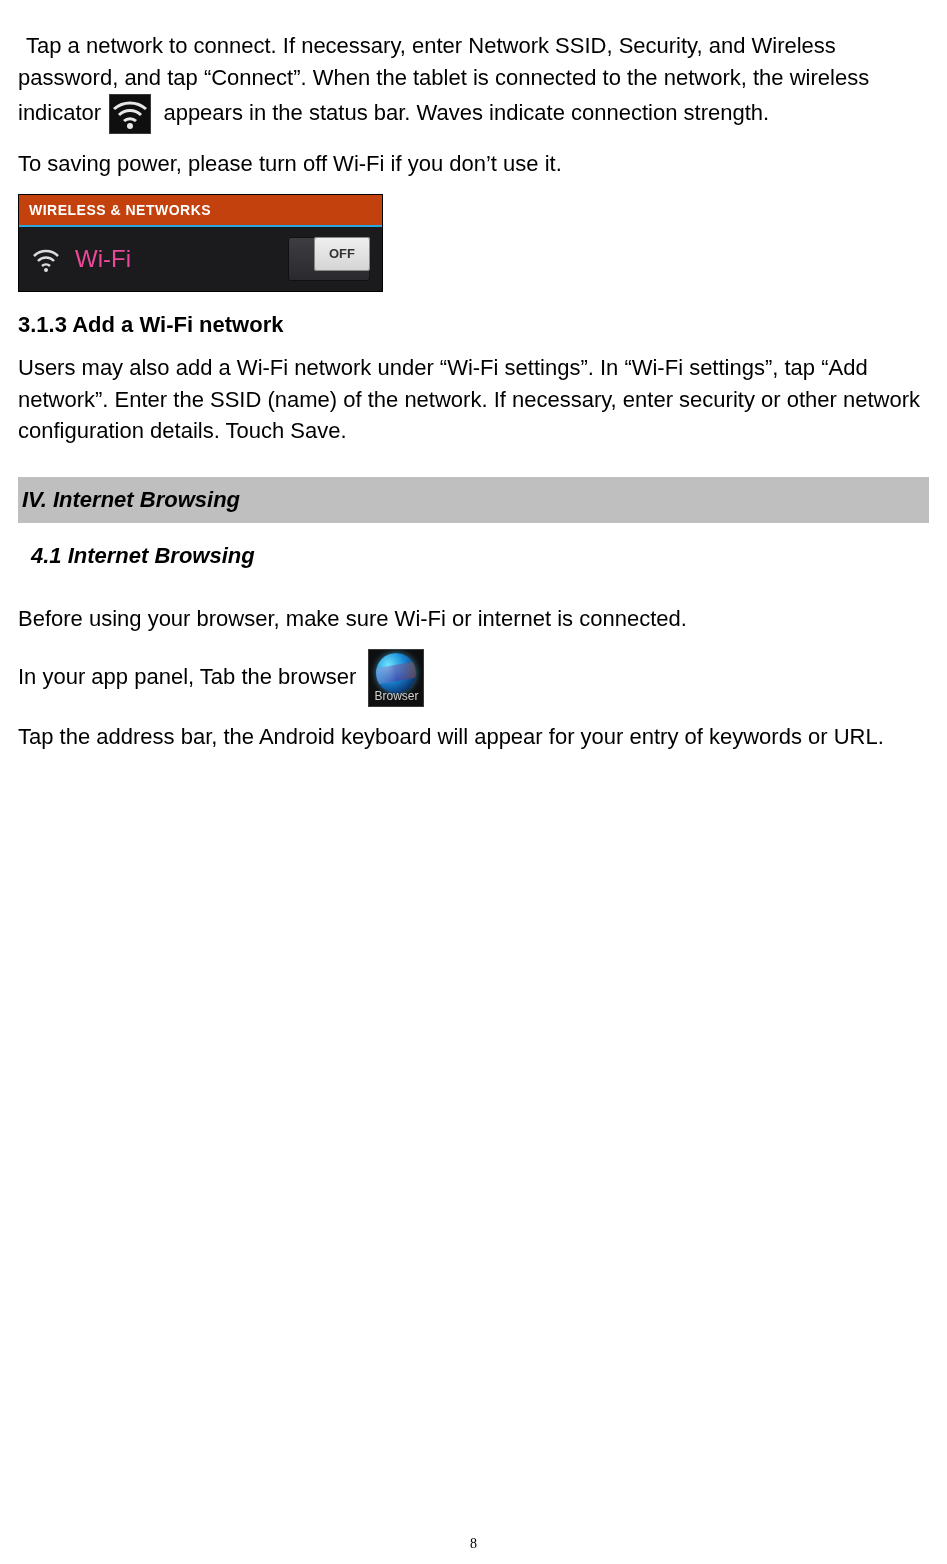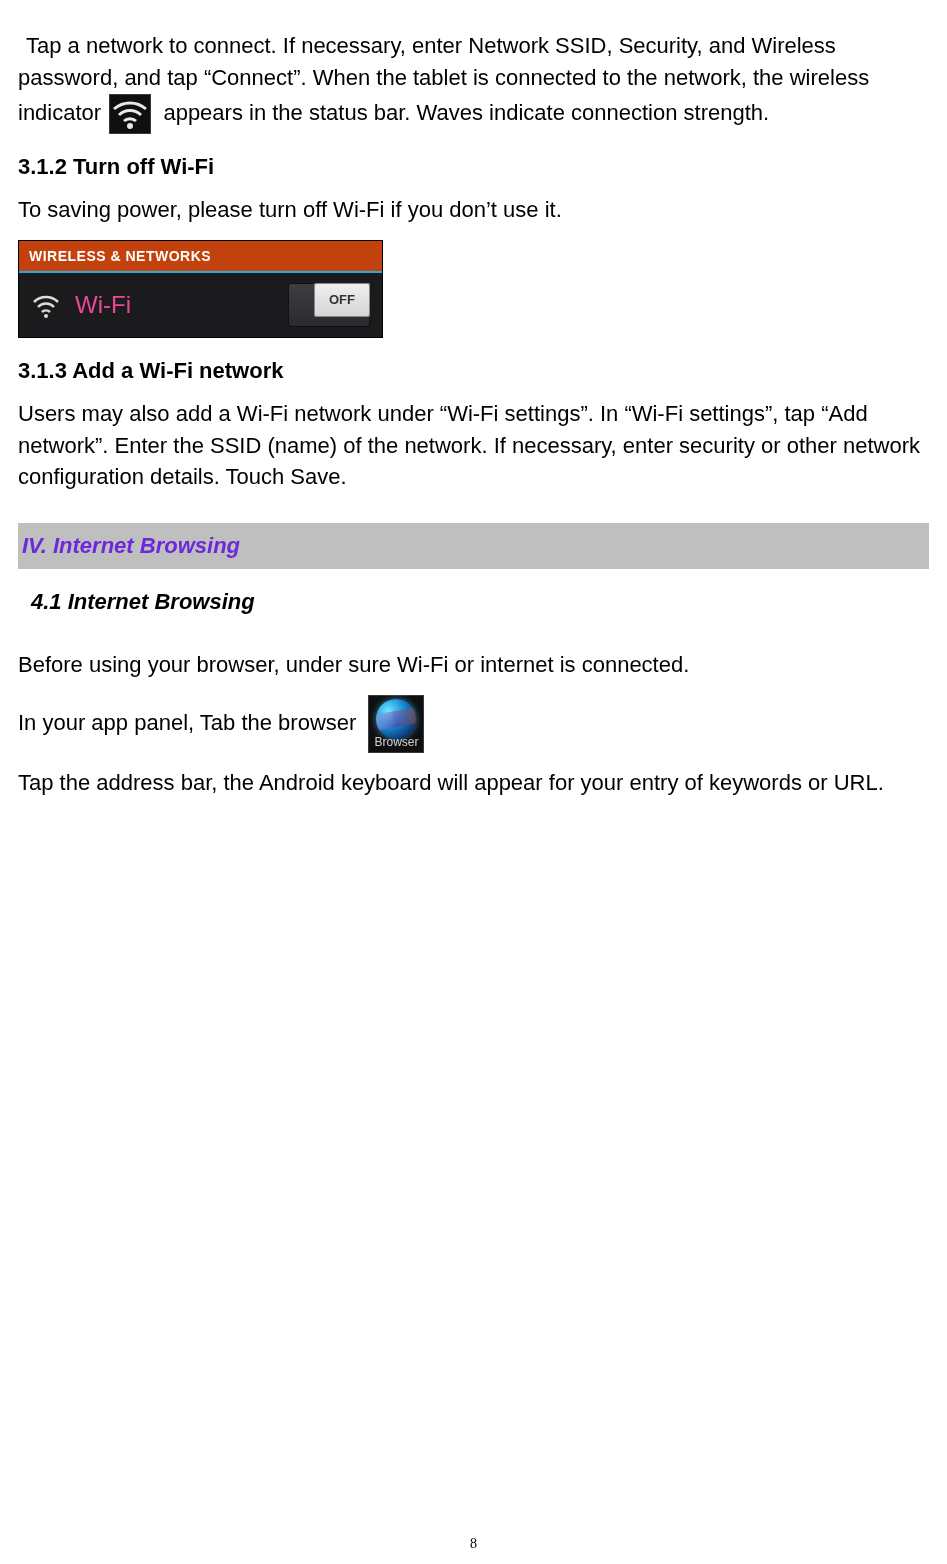--- a/index.html
+++ b/index.html
@@ -34,21 +34,21 @@
     font-weight: bold;
     font-style: italic;
     margin: 20px 0 14px 13px;
   }
   .section-bar {
     background: #bfbfbf;
     padding: 10px 10px 10px 4px;
     margin: 30px 0 18px 0;
   }
   .section-bar span {
-    color: #6d28d9;
+    color: #000000;
     font-weight: bold;
     font-style: italic;
     font-size: 22px;
   }
   
   .wifi-inline-icon {
     display: inline-block;
     vertical-align: middle;
     width: 40px;
     height: 38px;
@@ -186,21 +186,20 @@
       <svg viewBox="0 0 40 38">
         <path d="M4 14 A24 24 0 0 1 36 14" stroke="#e8e8e8" stroke-width="3" fill="none"></path>
         <path d="M9 20 A16 16 0 0 1 31 20" stroke="#e8e8e8" stroke-width="3" fill="none"></path>
         <path d="M14 26 A9 9 0 0 1 26 26" stroke="#e8e8e8" stroke-width="3" fill="none"></path>
         <circle cx="20" cy="31" r="3" fill="#e8e8e8"></circle>
       </svg>
     </span>
     <span> appears in the status bar. Waves indicate connection strength.</span>
   </p>
 
-  <p class="heading-bold">3.1.2 Turn off Wi-Fi</p>
 
   <p class="para">To saving power, please turn off Wi-Fi if you don’t use it.</p>
 
   <div class="wifi-panel">
     <div class="wifi-panel-header">WIRELESS &amp; NETWORKS</div>
     <div class="wifi-panel-row">
       <span class="wifi-row-icon">
         <svg viewBox="0 0 30 30">
           <path d="M3 12 A17 17 0 0 1 27 12" stroke="#dcdcdc" stroke-width="2.5" fill="none"></path>
           <path d="M7 17 A11 11 0 0 1 23 17" stroke="#dcdcdc" stroke-width="2.5" fill="none"></path>
@@ -220,21 +219,21 @@
   <p class="para">Users may also add a Wi-Fi network under “Wi-Fi settings”. In “Wi-Fi settings”, tap “Add network”. Enter the SSID (name) of the network. If necessary, enter security or other network configuration details. Touch Save.</p>
 
   <div class="section-bar">
     <span>IV. Internet Browsing</span>
   </div>
 
   <p class="heading-italic">4.1 Internet Browsing</p>
 
   <div style="height:20px"></div>
 
-  <p class="para">Before using your browser, under sure Wi-Fi or internet is connected.</p>
+  <p class="para">Before using your browser, make sure Wi-Fi or internet is connected.</p>
 
   <p class="para">
     <span>In your app panel, Tab the browser </span>
     <span class="browser-inline-icon">
       <span class="browser-globe"></span>
       <span class="browser-label">Browser</span>
     </span>
   </p>
 
   <p class="para">Tap the address bar, the Android keyboard will appear for your entry of keywords or URL.</p>

